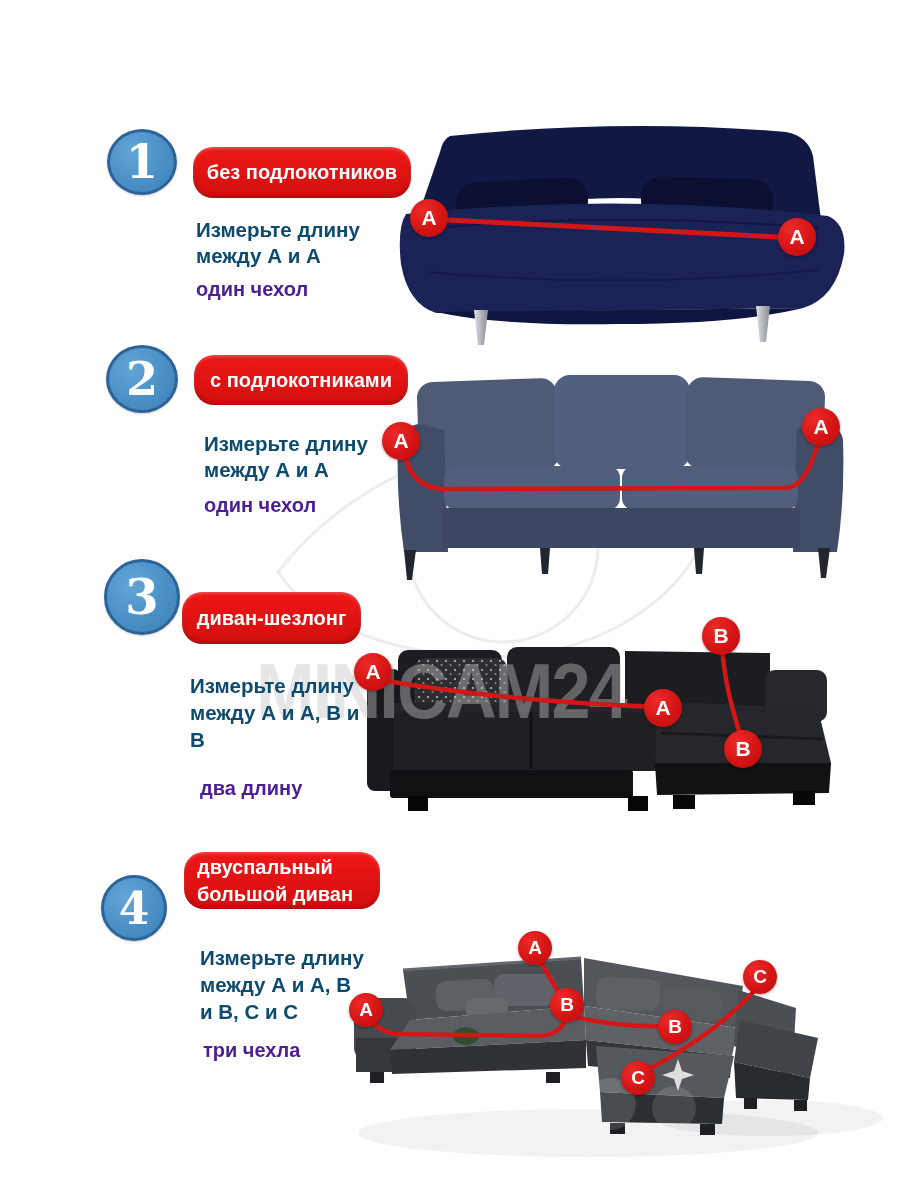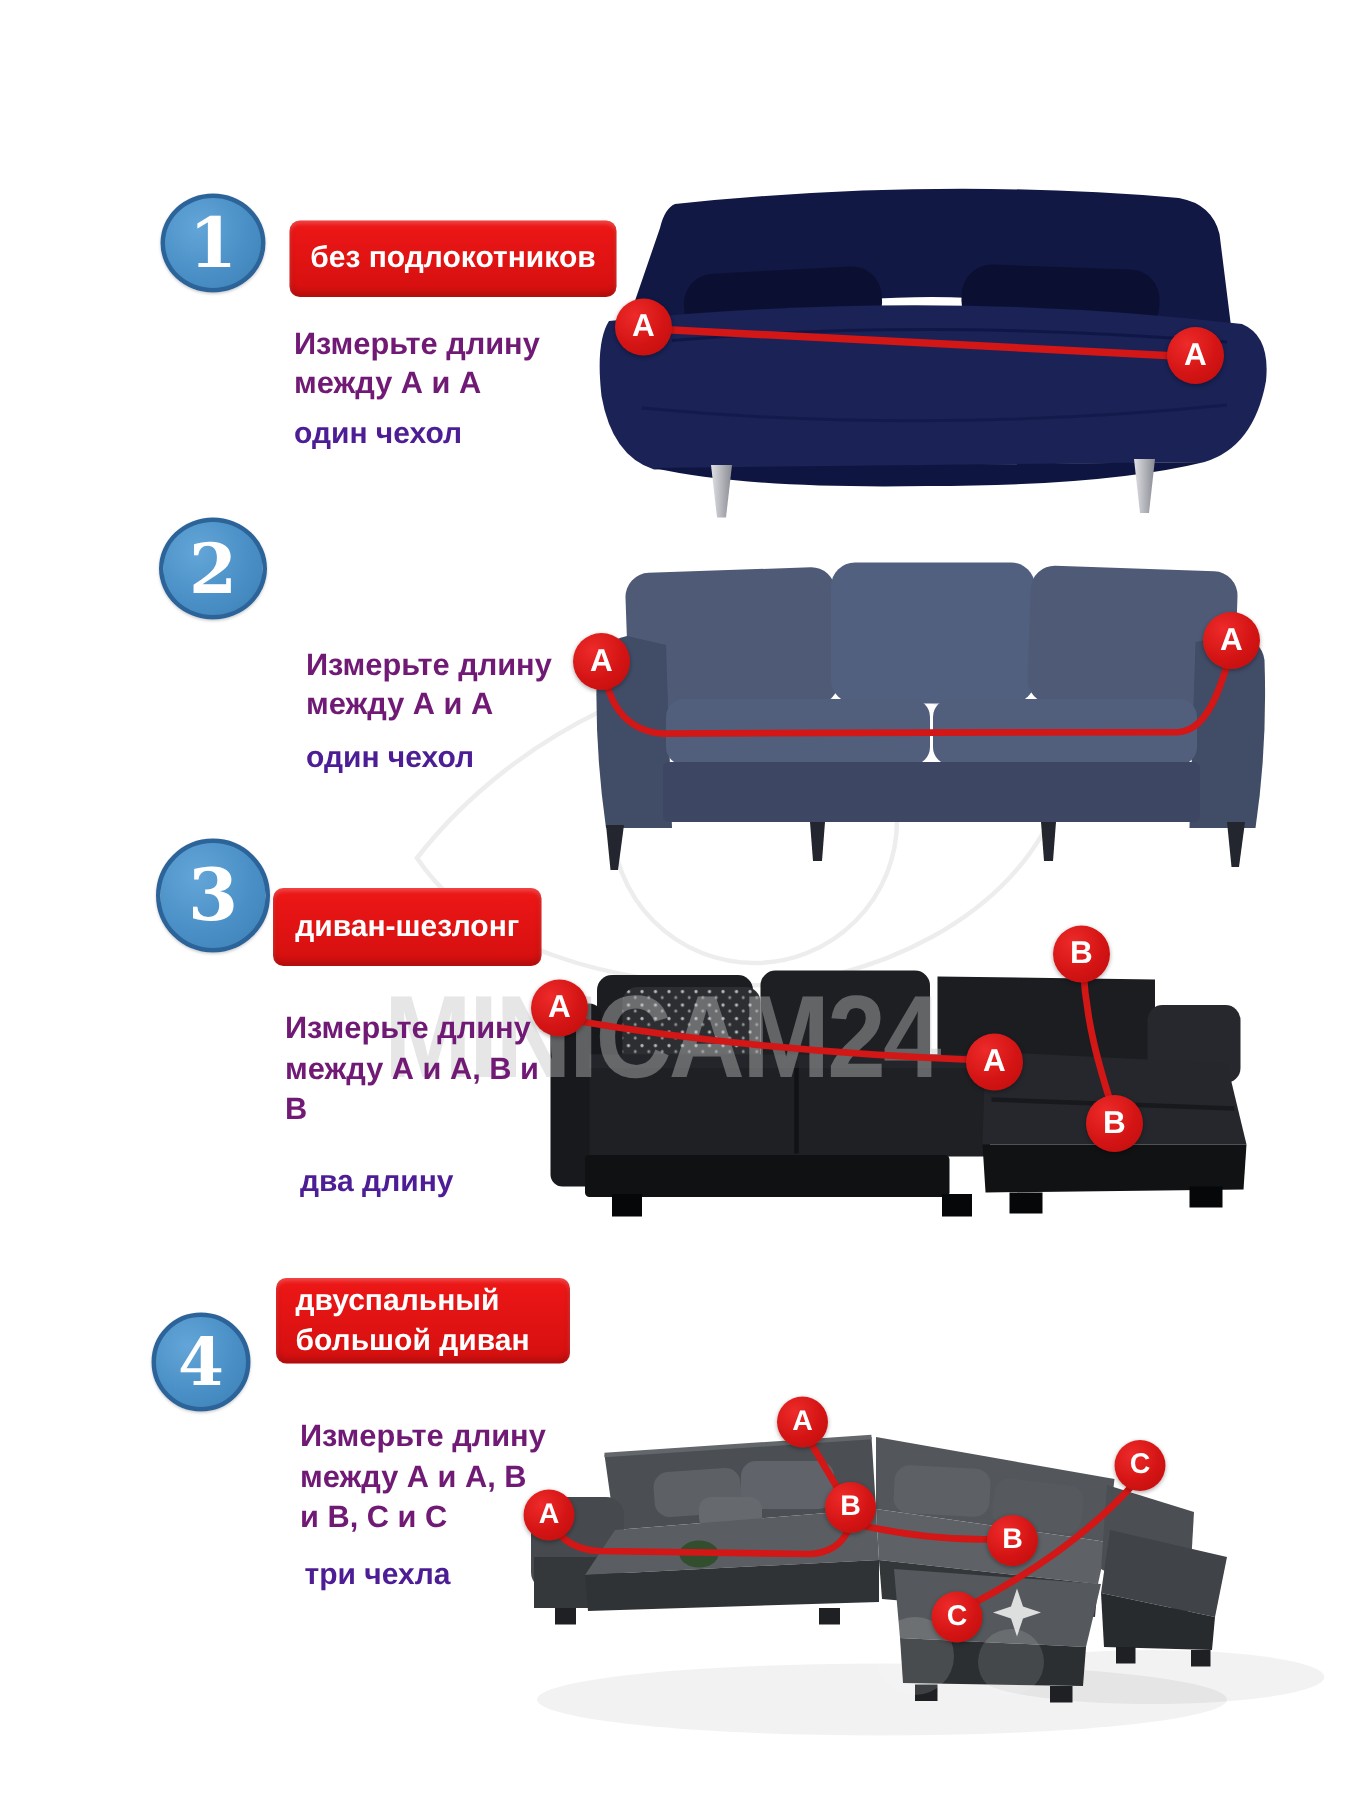--- a/index.html
+++ b/index.html
@@ -13,31 +13,31 @@
   
   .num{position:absolute;z-index:6;border-radius:50%;display:flex;align-items:center;justify-content:center;
        color:#fff;font-family:"DejaVu Serif",serif;font-weight:bold;
        background:radial-gradient(circle at 35% 32%, #63a5d8 0%, #4a90c6 55%, #3c7fb4 100%);
        border:3px solid #2c6399;box-shadow:0 1px 2px rgba(0,0,0,.2);}
   #n1{left:107px;top:129px;width:64px;height:60px;font-size:46px;}
   #n2{left:106px;top:345px;width:66px;height:62px;font-size:46px;}
   #n3{left:104px;top:559px;width:70px;height:70px;font-size:48px;}
   #n4{left:101px;top:875px;width:60px;height:60px;font-size:44px;}
   
-  .badge{position:absolute;z-index:6;border-radius:7px;color:#fff;font-weight:bold;font-size:20px;
+  .badge{position:absolute;z-index:6;border-radius:20px;color:#fff;font-weight:bold;font-size:20px;
          display:flex;align-items:center;justify-content:center;text-align:center;
          background:linear-gradient(180deg,#ee1717 0%,#d40f0f 100%);
          box-shadow:inset 0 2px 3px rgba(255,255,255,.22), inset 0 -3px 4px rgba(0,0,0,.18);}
   #b1{left:193px;top:147px;width:218px;height:51px;}
   #b2{left:194px;top:355px;width:214px;height:50px;}
   #b3{left:182px;top:592px;width:179px;height:52px;}
   #b4{left:184px;top:852px;width:196px;height:57px;justify-content:flex-start;text-align:left;
       padding-left:13px;box-sizing:border-box;white-space:pre-line;line-height:27px;}
   
-  .instr{position:absolute;z-index:6;font-weight:bold;color:#701a75;font-size:20.5px;line-height:27px;
+  .instr{position:absolute;z-index:6;font-weight:bold;color:#0c4a6e;font-size:20.5px;line-height:27px;
          white-space:pre-line;}
   #i1{left:196px;top:217px;line-height:26px;}
   #i2{left:204px;top:431px;line-height:26px;}
   #i3{left:190px;top:672px;}
   #i4{left:200px;top:944px;}
   .covers{position:absolute;z-index:6;font-weight:bold;color:#4c1d95;font-size:20px;}
   #c1{left:196px;top:278px;}
   #c2{left:204px;top:494px;}
   #c3{left:200px;top:777px;}
   #c4{left:203px;top:1039px;}
@@ -192,20 +192,21 @@
   <div class="marker small" style="left:743px;top:960px">С</div>
   <div class="marker small" style="left:621px;top:1061px">С</div>
 
   <div class="num" id="n1">1</div>
   <div class="badge" id="b1">без подлокотников</div>
   <div class="instr" id="i1">Измерьте длину
 между А и А</div>
   <div class="covers" id="c1">один чехол</div>
 
   <div class="num" id="n2">2</div>
+  <div class="badge" id="b2">с подлокотниками</div>
   <div class="instr" id="i2">Измерьте длину
 между А и А</div>
   <div class="covers" id="c2">один чехол</div>
 
   <div class="num" id="n3">3</div>
   <div class="badge" id="b3">диван-шезлонг</div>
   <div class="instr" id="i3">Измерьте длину
 между А и А, В и
 В</div>
   <div class="covers" id="c3">два длину</div>

